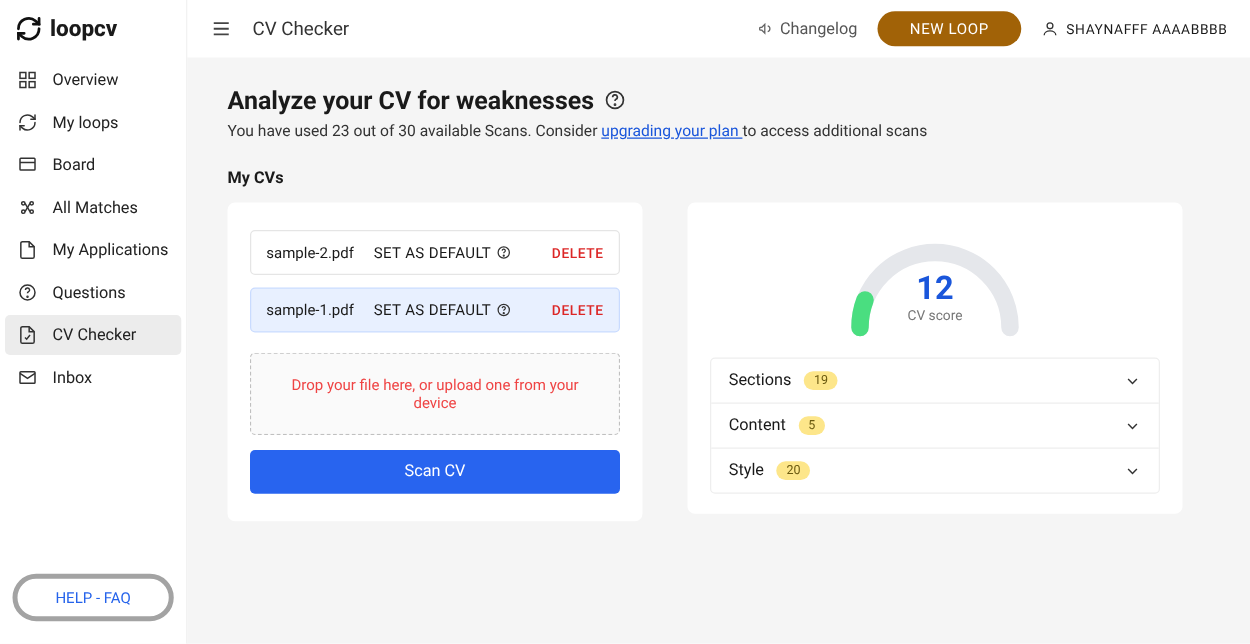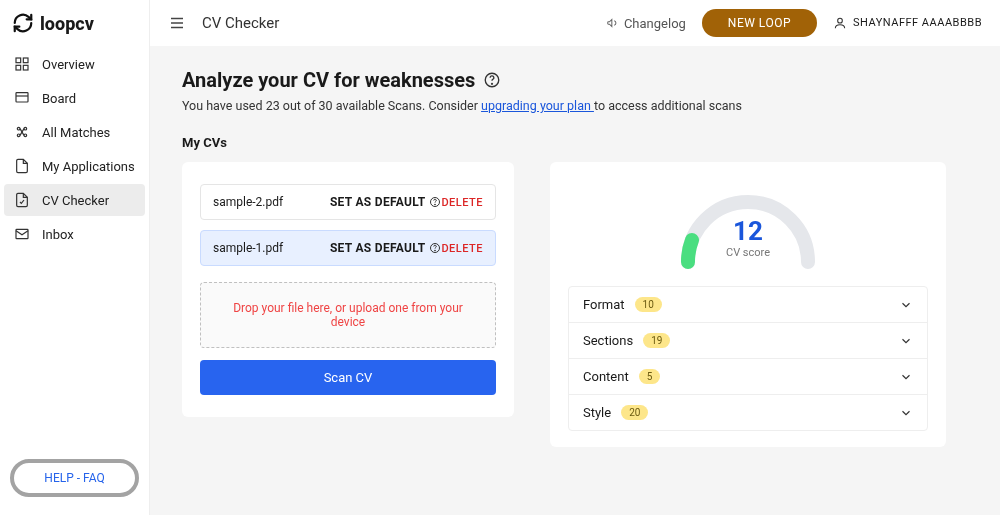--- a/index.html
+++ b/index.html
@@ -17,36 +17,36 @@
   .help-btn { margin: auto 10px 6px 10px; border: 4px solid #a3a3a3; color: #2563eb; background: #fff; border-radius: 20px; padding: 8px 14px; font-size: 12px; text-align: center; cursor: pointer; }
 
   
   .main { flex: 1; display: flex; flex-direction: column; background: #f5f5f5; }
   .topbar { height: 46px; background: #fff; display: flex; align-items: center; padding: 0 18px; gap: 16px; }
   .menu-icon { cursor: pointer; }
   .page-title { font-size: 15px; color: #333; }
   .spacer { flex: 1; }
   .changelog { display: flex; align-items: center; gap: 4px; font-size: 13px; color: #555; cursor: pointer; }
   .new-loop { background: #a16207; color: #fff; border: none; border-radius: 20px; padding: 7px 26px; font-size: 12px; letter-spacing: 0.5px; cursor: pointer; }
-  .user { display: flex; align-items: flex-start; gap: 6px; font-size: 11px; letter-spacing: 0.5px; cursor: pointer; }
+  .user { display: flex; align-items: center; gap: 6px; font-size: 11px; letter-spacing: 0.5px; cursor: pointer; }
 
   .content { padding: 22px 32px; display: flex; flex-direction: column; }
   .h-row { display: flex; align-items: center; gap: 8px; }
   h1 { font-size: 20px; font-weight: 700; }
   .sub { font-size: 12.5px; color: #333; margin-top: 6px; }
   .sub a { color: #1a56db; text-decoration: underline; }
   .section-label { font-size: 13px; font-weight: 700; margin-top: 22px; }
 
   .two-col { display: flex; gap: 36px; margin-top: 12px; align-items: flex-start; }
 
   .left-card { background: #fff; border-radius: 6px; padding: 22px 18px; width: 332px; }
   .cv-row { display: flex; align-items: center; border: 1px solid #e5e5e5; border-radius: 4px; padding: 10px 12px; font-size: 12px; margin-bottom: 10px; }
   .cv-row.selected { background: #e8f0ff; border-color: #c9dbff; }
   .cv-name { width: 86px; cursor: pointer; }
-  .cv-default { flex: 1; display: flex; align-items: center; gap: 4px; font-weight: 700; letter-spacing: 0.3px; cursor: pointer; justify-content: flex-end; }
+  .cv-default { flex: 1; display: flex; align-items: center; gap: 4px; font-weight: 400; letter-spacing: 0.3px; cursor: pointer; }
   .cv-delete { color: #dc2626; font-weight: 500; letter-spacing: 0.5px; cursor: pointer; font-size: 11px; }
   .dropzone { border: 1px dashed #c0c0c0; background: #fafafa; border-radius: 4px; padding: 18px; text-align: center; font-size: 12px; color: #ef4444; margin: 16px 0 12px 0; cursor: pointer; }
   .scan-btn { width: 100%; background: #2864ef; color: #fff; border: none; border-radius: 4px; padding: 10px; font-size: 13px; cursor: pointer; }
 
   .right-card { background: #fff; border-radius: 6px; padding: 20px 18px 16px 18px; width: 396px; display: flex; flex-direction: column; align-items: center; }
   .gauge-wrap { position: relative; width: 160px; height: 90px; margin-bottom: 14px; }
   .gauge-wrap svg { position: absolute; top: 0; left: 0; }
   .gauge-center { position: absolute; top: 34px; left: 0; width: 100%; text-align: center; }
   .score-val { font-size: 26px; font-weight: 700; color: #1a56db; }
   .score-label { font-size: 11px; color: #777; }
@@ -83,20 +83,31 @@
               <rect x="3" y="3" width="7" height="7"></rect>
               <rect x="14" y="3" width="7" height="7"></rect>
               <rect x="3" y="14" width="7" height="7"></rect>
               <rect x="14" y="14" width="7" height="7"></rect>
             </svg>
         </span>
         <span>Overview</span>
       </div>
       <div class="nav-item">
         <span class="ic">
+          <svg width="16" height="16" viewBox="0 0 24 24" fill="none" stroke="#333" stroke-width="1.8" stroke-linecap="round">
+              <path d="M3 12a9 9 0 0 1 15-6.7L21 8"></path>
+              <path d="M21 3v5h-5"></path>
+              <path d="M21 12a9 9 0 0 1-15 6.7L3 16"></path>
+              <path d="M3 21v-5h5"></path>
+            </svg>
+        </span>
+        <span>My loops</span>
+      </div>
+      <div class="nav-item">
+        <span class="ic">
           <svg width="16" height="16" viewBox="0 0 24 24" fill="none" stroke="#333" stroke-width="1.8">
               <rect x="3" y="4" width="18" height="14" rx="1"></rect>
               <line x1="3" y1="9" x2="21" y2="9"></line>
             </svg>
         </span>
         <span>Board</span>
       </div>
       <div class="nav-item">
         <span class="ic">
           <svg width="16" height="16" viewBox="0 0 24 24" fill="none" stroke="#333" stroke-width="1.8">
@@ -111,20 +122,30 @@
         <span>All Matches</span>
       </div>
       <div class="nav-item">
         <span class="ic">
           <svg width="16" height="16" viewBox="0 0 24 24" fill="none" stroke="#333" stroke-width="1.8">
               <path d="M14 2H6a2 2 0 0 0-2 2v16a2 2 0 0 0 2 2h12a2 2 0 0 0 2-2V8z"></path>
               <polyline points="14 2 14 8 20 8"></polyline>
             </svg>
         </span>
         <span>My Applications</span>
+      </div>
+      <div class="nav-item">
+        <span class="ic">
+          <svg width="16" height="16" viewBox="0 0 24 24" fill="none" stroke="#333" stroke-width="1.8">
+              <circle cx="12" cy="12" r="9"></circle>
+              <path d="M9.5 9a2.5 2.5 0 1 1 3.5 2.3c-.8.4-1 1-1 1.7"></path>
+              <circle cx="12" cy="17" r="0.6" fill="#333"></circle>
+            </svg>
+        </span>
+        <span>Questions</span>
       </div>
       <div class="nav-item active">
         <span class="ic">
           <svg width="16" height="16" viewBox="0 0 24 24" fill="none" stroke="#333" stroke-width="1.8">
               <path d="M14 2H6a2 2 0 0 0-2 2v16a2 2 0 0 0 2 2h12a2 2 0 0 0 2-2V8z"></path>
               <polyline points="14 2 14 8 20 8"></polyline>
               <polyline points="9 15 11 17 15 12"></polyline>
             </svg>
         </span>
         <span>CV Checker</span>
@@ -231,29 +252,20 @@
               <path d="M20 80 A60 60 0 0 1 140 80" stroke="#e5e7eb" stroke-width="14" fill="none" stroke-linecap="round"></path>
               <path d="M20 80 A60 60 0 0 1 24 58" stroke="#4ade80" stroke-width="14" fill="none" stroke-linecap="round"></path>
             </svg>
             <div class="gauge-center">
               <div class="score-val">12</div>
               <div class="score-label">CV score</div>
             </div>
           </div>
           <div class="accordion">
             <div class="acc-row">
-              <span class="acc-label">Format</span>
-              <span class="badge">10</span>
-              <span class="chev">
-                <svg width="14" height="14" viewBox="0 0 24 24" fill="none" stroke="#333" stroke-width="2">
-                    <polyline points="6 9 12 15 18 9"></polyline>
-                  </svg>
-              </span>
-            </div>
-            <div class="acc-row">
               <span class="acc-label">Sections</span>
               <span class="badge">19</span>
               <span class="chev">
                 <svg width="14" height="14" viewBox="0 0 24 24" fill="none" stroke="#333" stroke-width="2">
                     <polyline points="6 9 12 15 18 9"></polyline>
                   </svg>
               </span>
             </div>
             <div class="acc-row">
               <span class="acc-label">Content</span>

